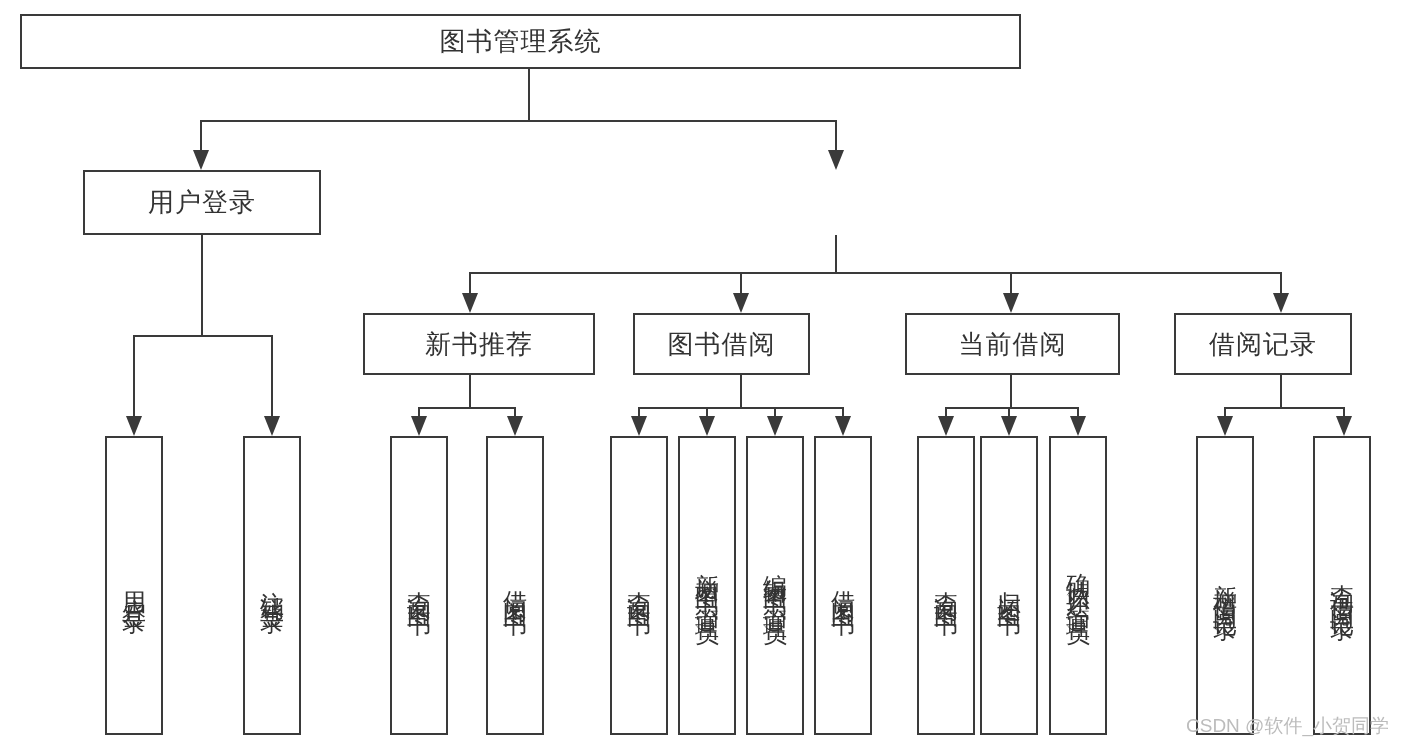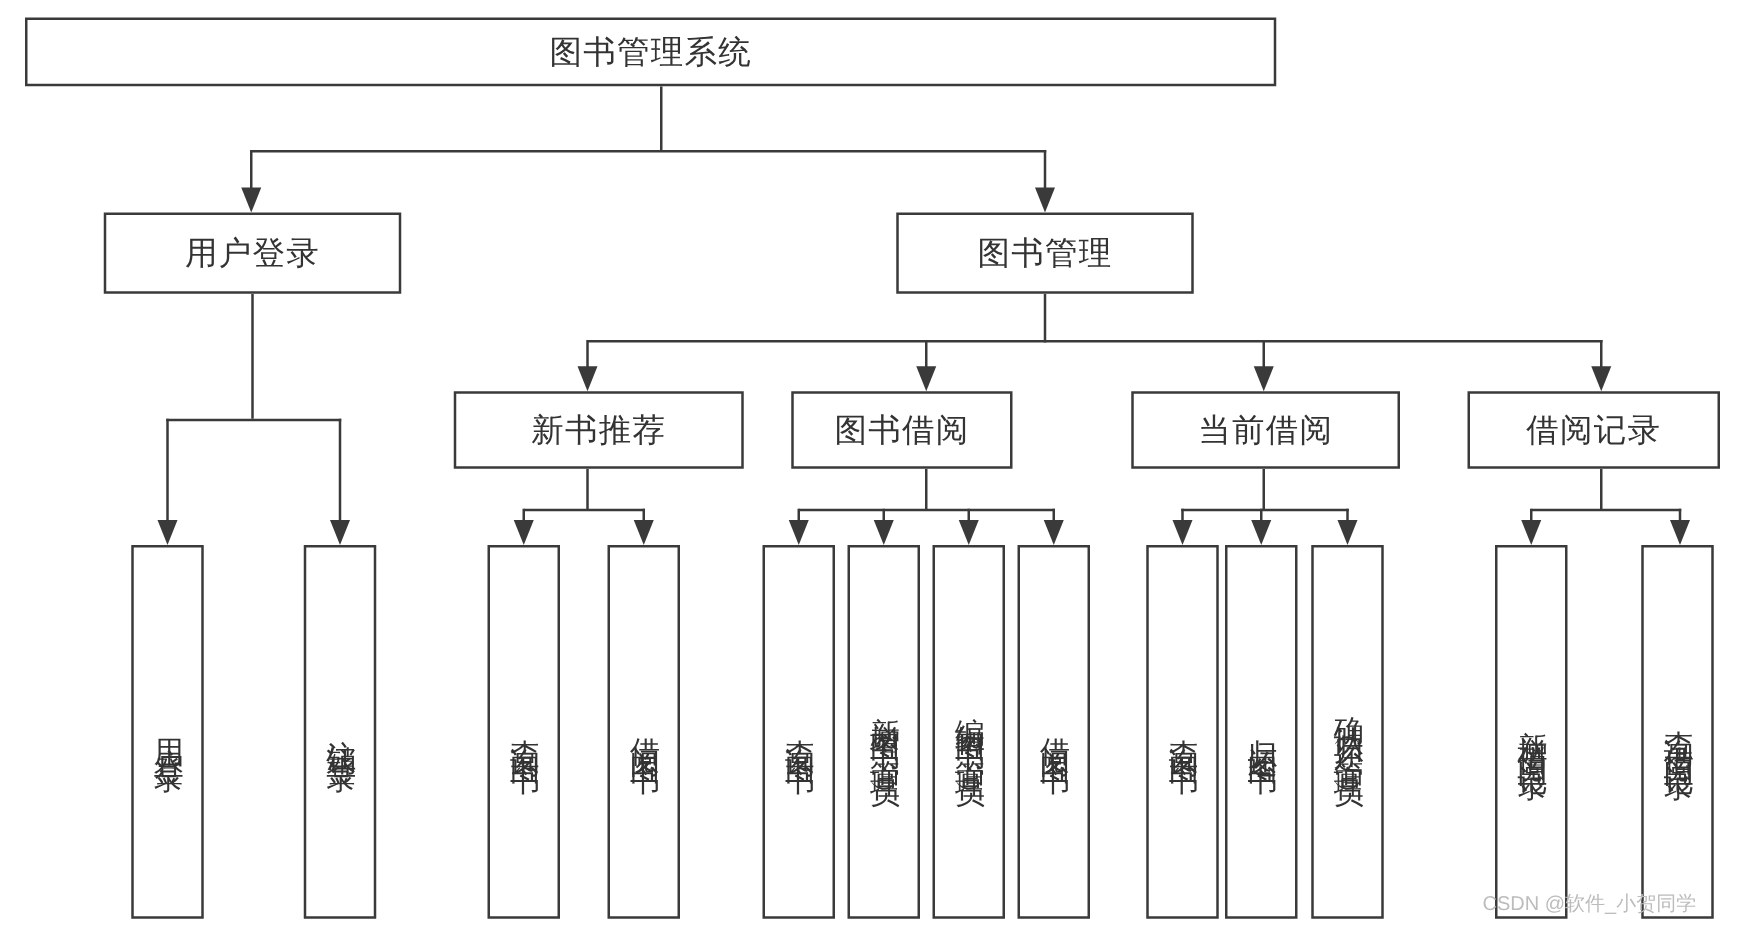--- a/index.html
+++ b/index.html
@@ -57,21 +57,21 @@
     position:absolute;width:0;height:0;
     border-left:8px solid transparent;
     border-right:8px solid transparent;
     border-top:20px solid var(--line);
     z-index:1;
   }
   .watermark{
     position:absolute;
     left:1186px;
     top:713px;
-    font-size:16px;
+    font-size:19px;
     color:var(--watermark);
     z-index:3;
     white-space:nowrap;
   }
 </style>
 </head>
 <body>
 
 <div class="canvas">
 
@@ -134,34 +134,31 @@
   <div class="vl" style="left:1343px;top:407px;height:10px"></div>
   <div class="ar" style="left:1336px;top:416px"></div>
 
   <div class="node" style="left:20px;top:14px;width:1001px;height:55px">
     <span class="hlabel">图书管理系统</span>
   </div>
 
   <div class="node" style="left:83px;top:170px;width:238px;height:65px">
     <span class="hlabel">用户登录</span>
   </div>
-  <div class="node" style="left:717px;top:170px;width:238px;height:65px">
-    <span class="hlabel">图书管理</span>
-  </div>
 
   <div class="node" style="left:363px;top:313px;width:232px;height:62px">
     <span class="hlabel">新书推荐</span>
   </div>
   <div class="node" style="left:633px;top:313px;width:177px;height:62px">
     <span class="hlabel">图书借阅</span>
   </div>
   <div class="node" style="left:905px;top:313px;width:215px;height:62px">
     <span class="hlabel">当前借阅</span>
   </div>
-  <div class="node" style="left:1174px;top:313px;width:202px;height:62px">
+  <div class="node" style="left:1174px;top:313px;width:178px;height:62px">
     <span class="hlabel">借阅记录</span>
   </div>
 
   <div class="node leaf" style="left:105px">
     <span class="vlabel">用户登录</span>
   </div>
   <div class="node leaf" style="left:243px">
     <span class="vlabel">注销登录</span>
   </div>
 

